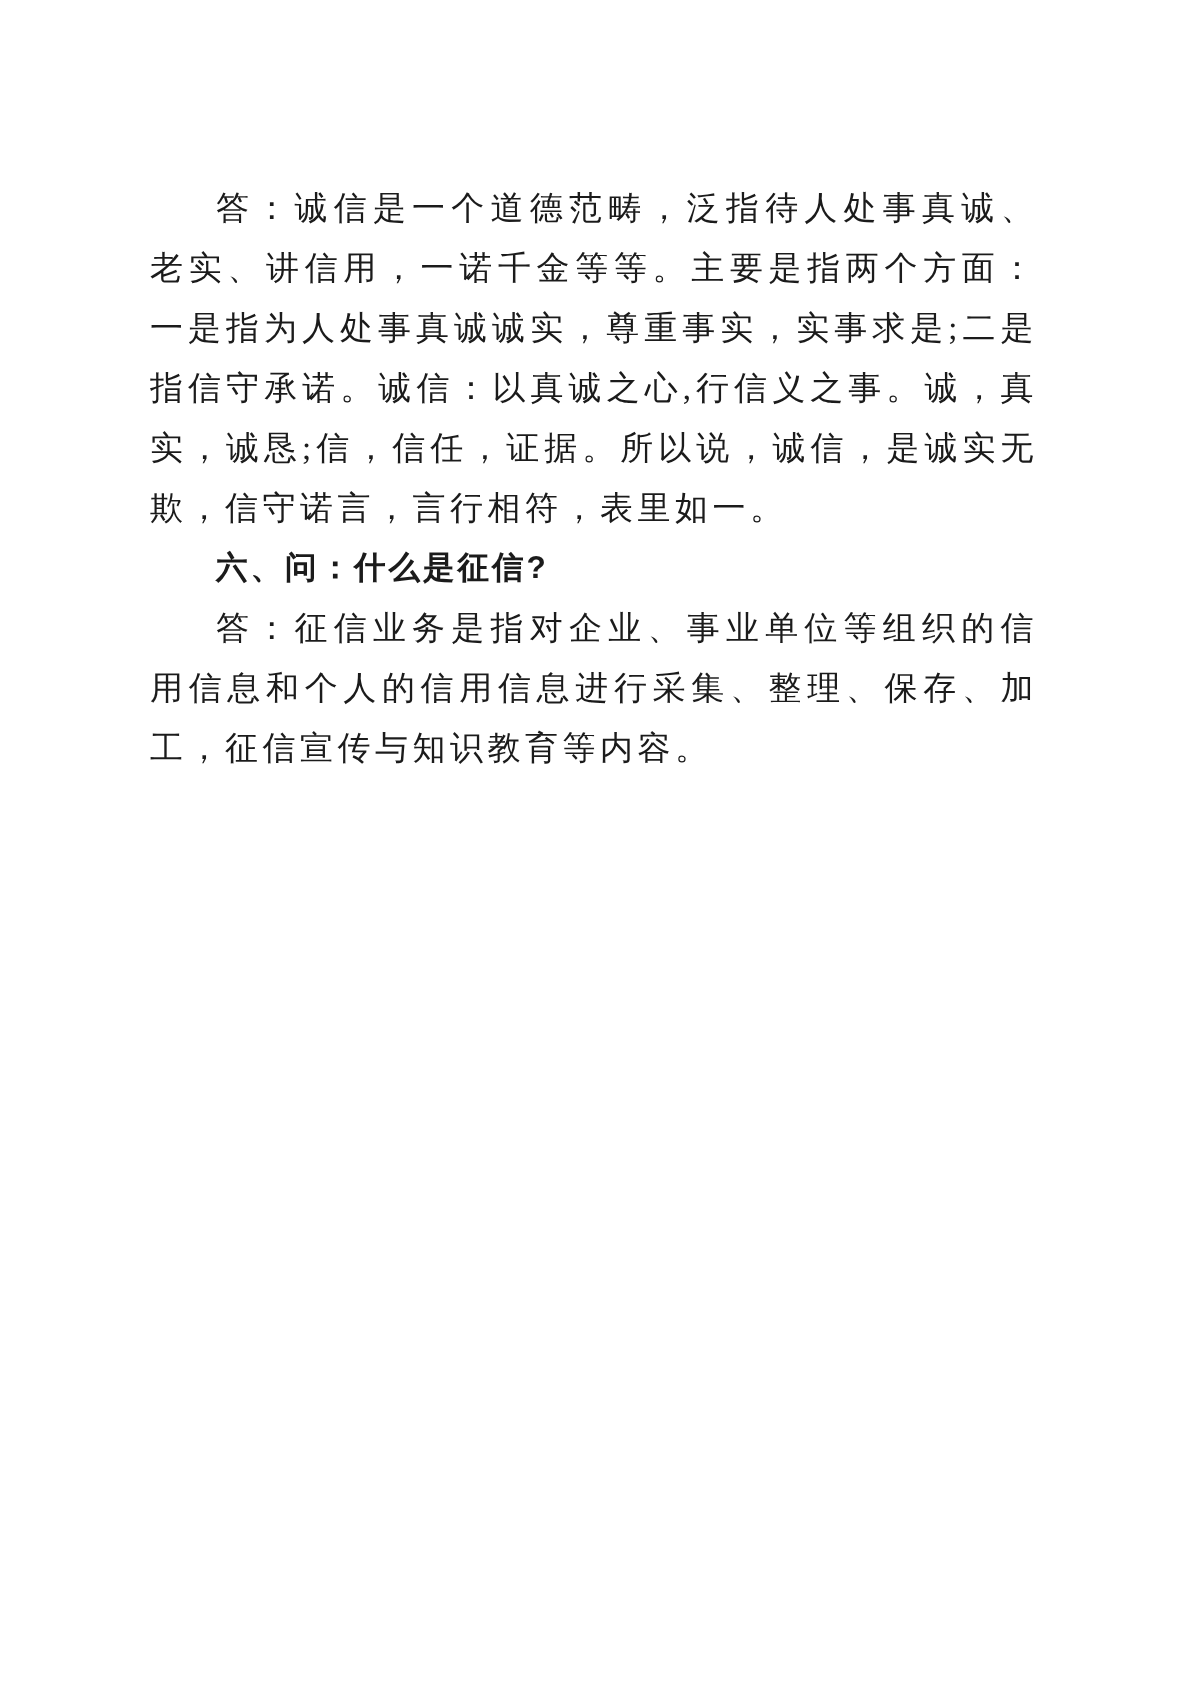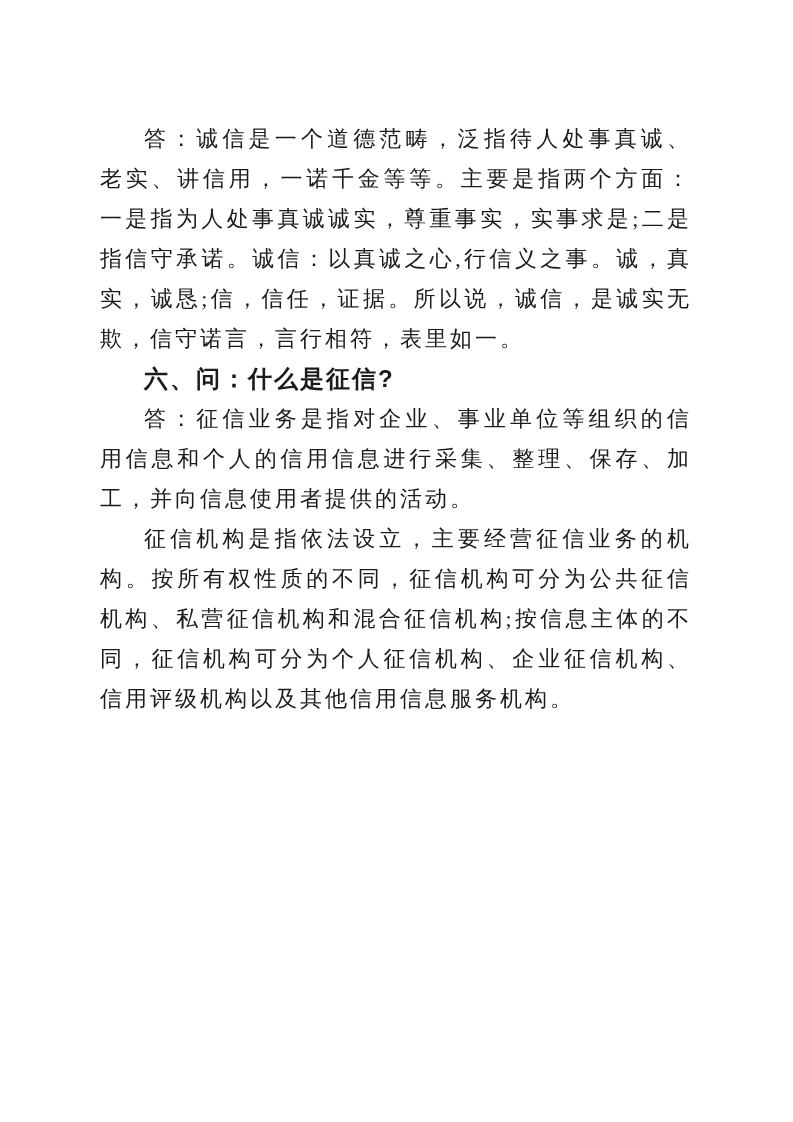--- a/index.html
+++ b/index.html
@@ -34,27 +34,26 @@
     line-height: 40px;
     letter-spacing: 3px;
     text-align: justify;
     text-indent: 44px;
     word-break: break-all;
   }
   .para.heading {
     font-weight: bold;
     text-align: left;
     font-family: "Liberation Sans", "DejaVu Sans", sans-serif;
-    font-size: 24px;
+    font-size: 21px;
     letter-spacing: 2px;
   }
 </style>
 </head>
 <body>
 
 <div class="page">
   <div class="content">
     <p class="para body">答：诚信是一个道德范畴，泛指待人处事真诚、老实、讲信用，一诺千金等等。主要是指两个方面：一是指为人处事真诚诚实，尊重事实，实事求是;二是指信守承诺。诚信：以真诚之心,行信义之事。诚，真实，诚恳;信，信任，证据。所以说，诚信，是诚实无欺，信守诺言，言行相符，表里如一。</p>
     <p class="para heading">六、问：什么是征信?</p>
-    <p class="para body">答：征信业务是指对企业、事业单位等组织的信用信息和个人的信用信息进行采集、整理、保存、加工，并向信息使用者提供的活动。</p>
-    <p class="para body">征信机构是指依法设立，主要经营征信业务的机构。按所有权性质的不同，征信机构可分为公共征信机构、私营征信机构和混合征信机构;按信息主体的不同，征信机构可分为个人征信机构、企业征信机构、信用评级机构以及其他信用信息服务机构。</p>
+    <p class="para body">答：征信业务是指对企业、事业单位等组织的信用信息和个人的信用信息进行采集、整理、保存、加工，征信宣传与知识教育等内容。</p>
   </div>
 </div>
 
 </body></html>

